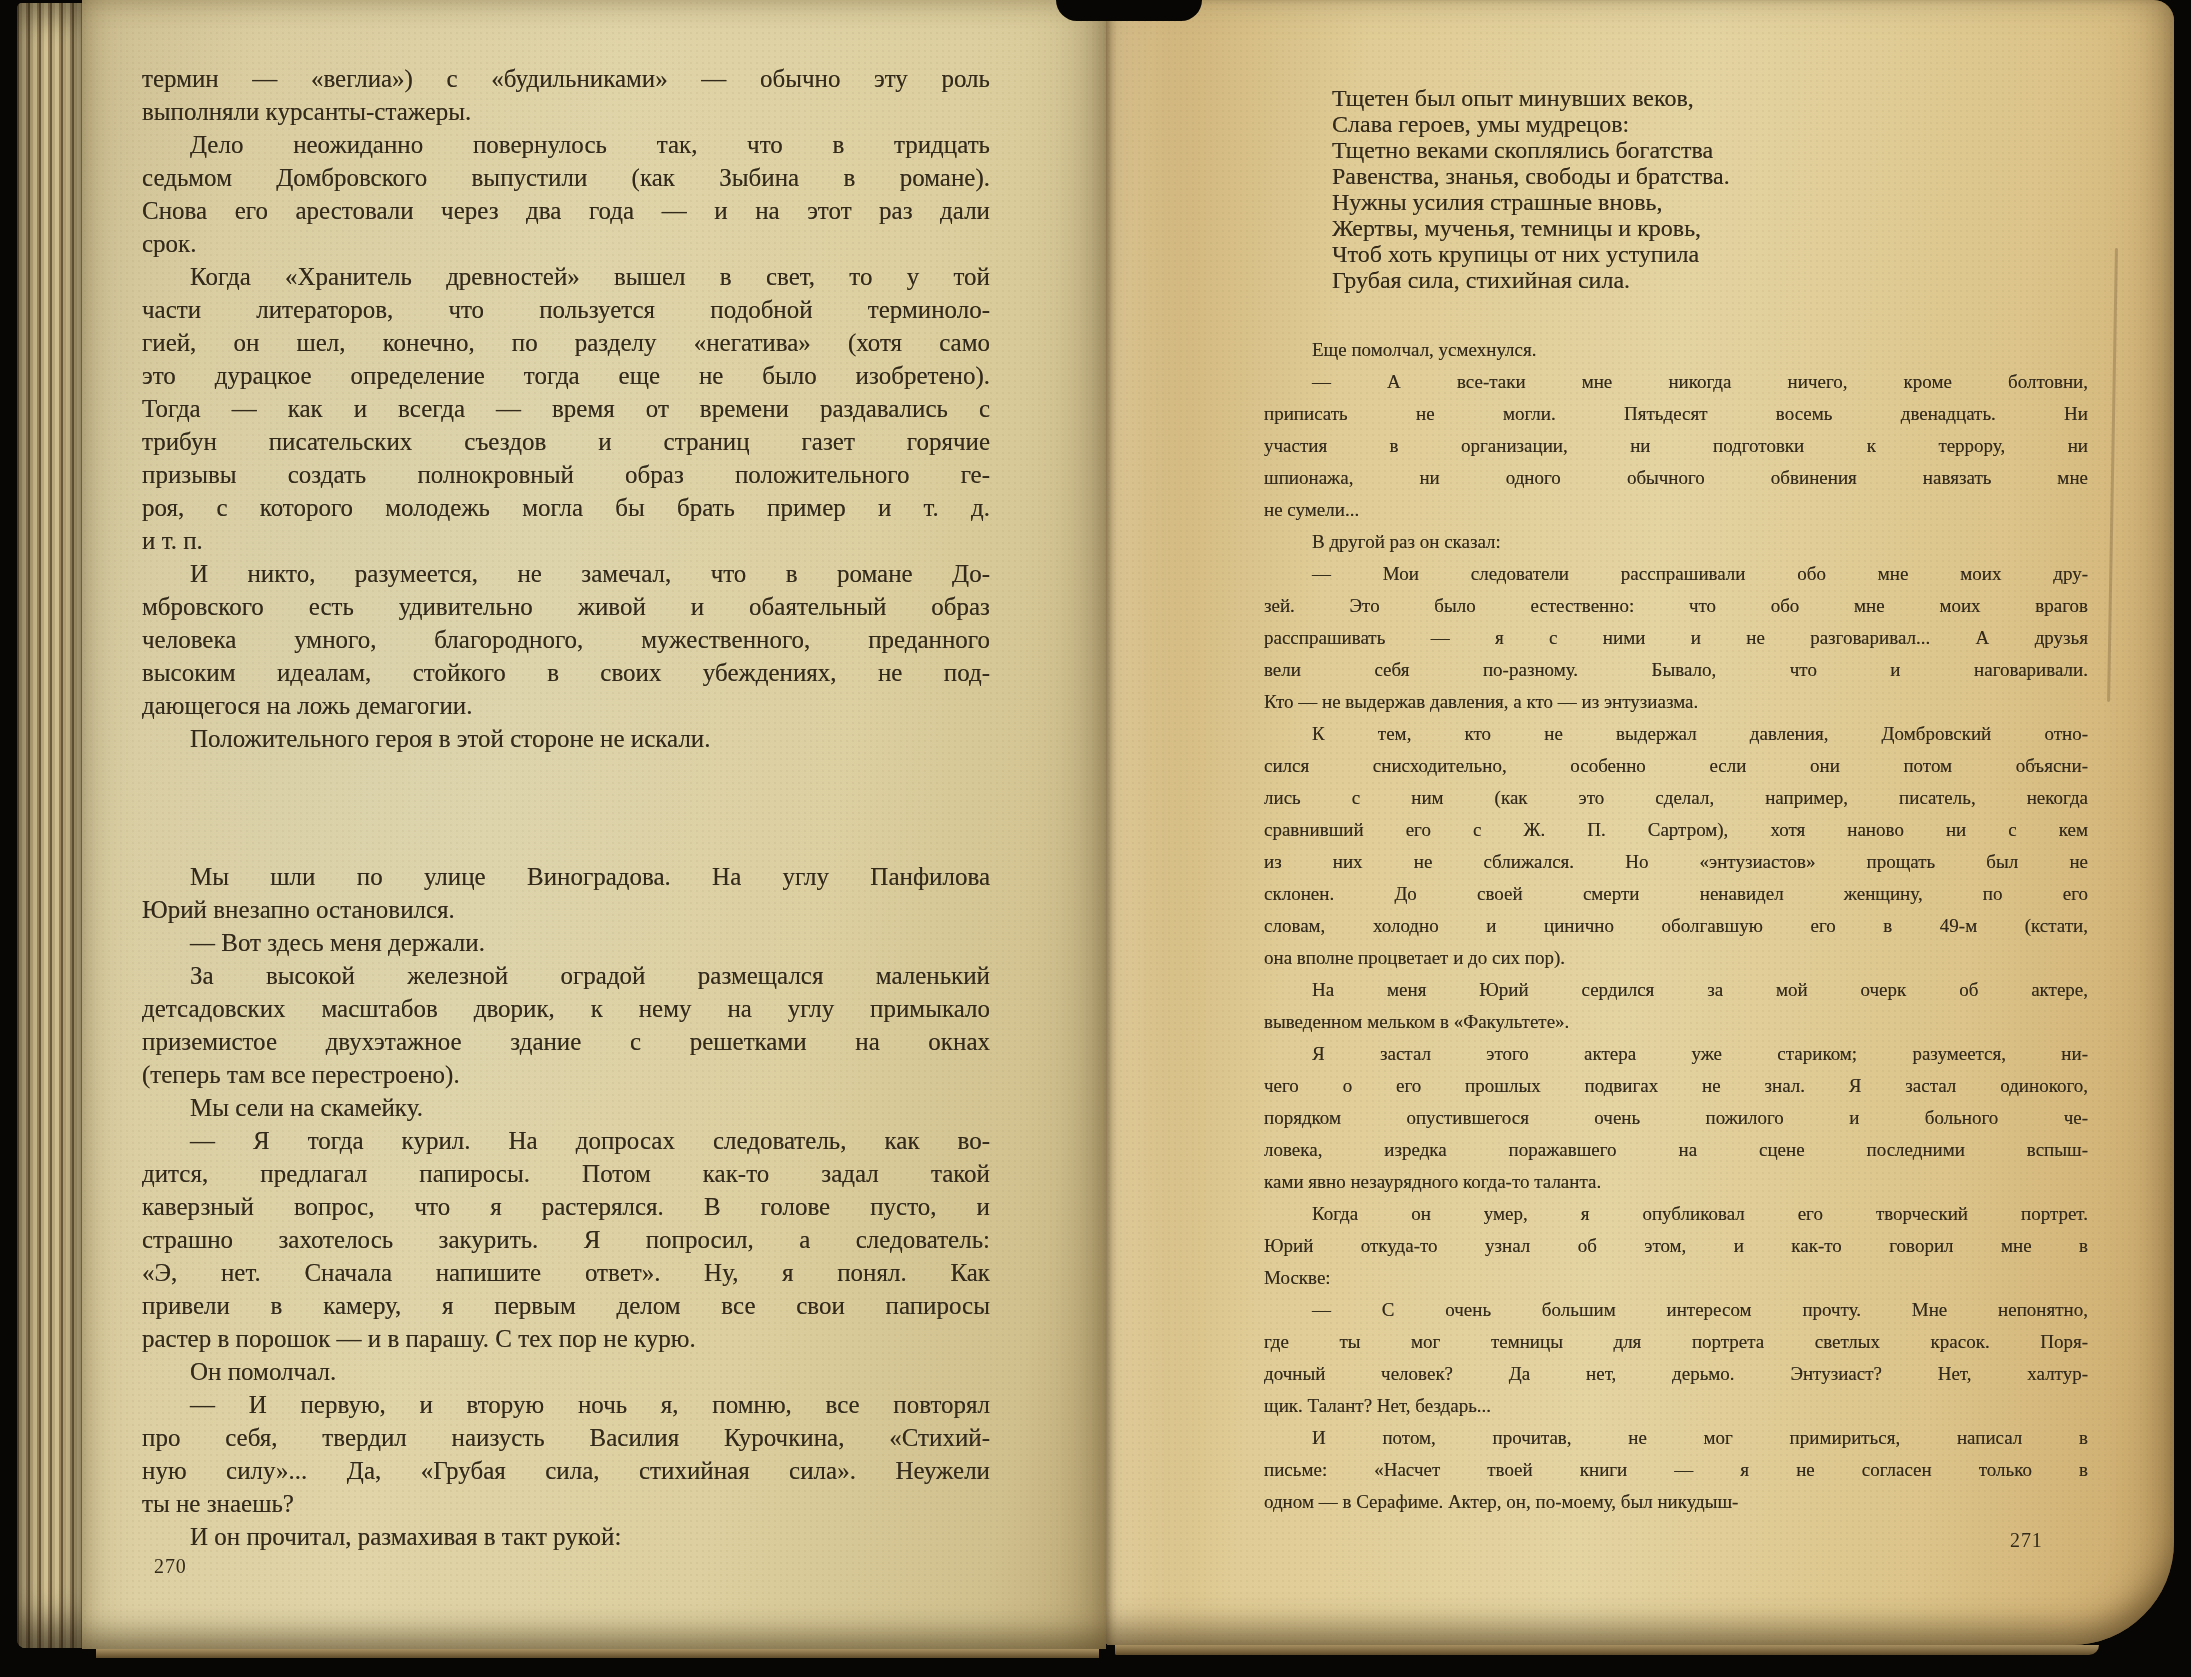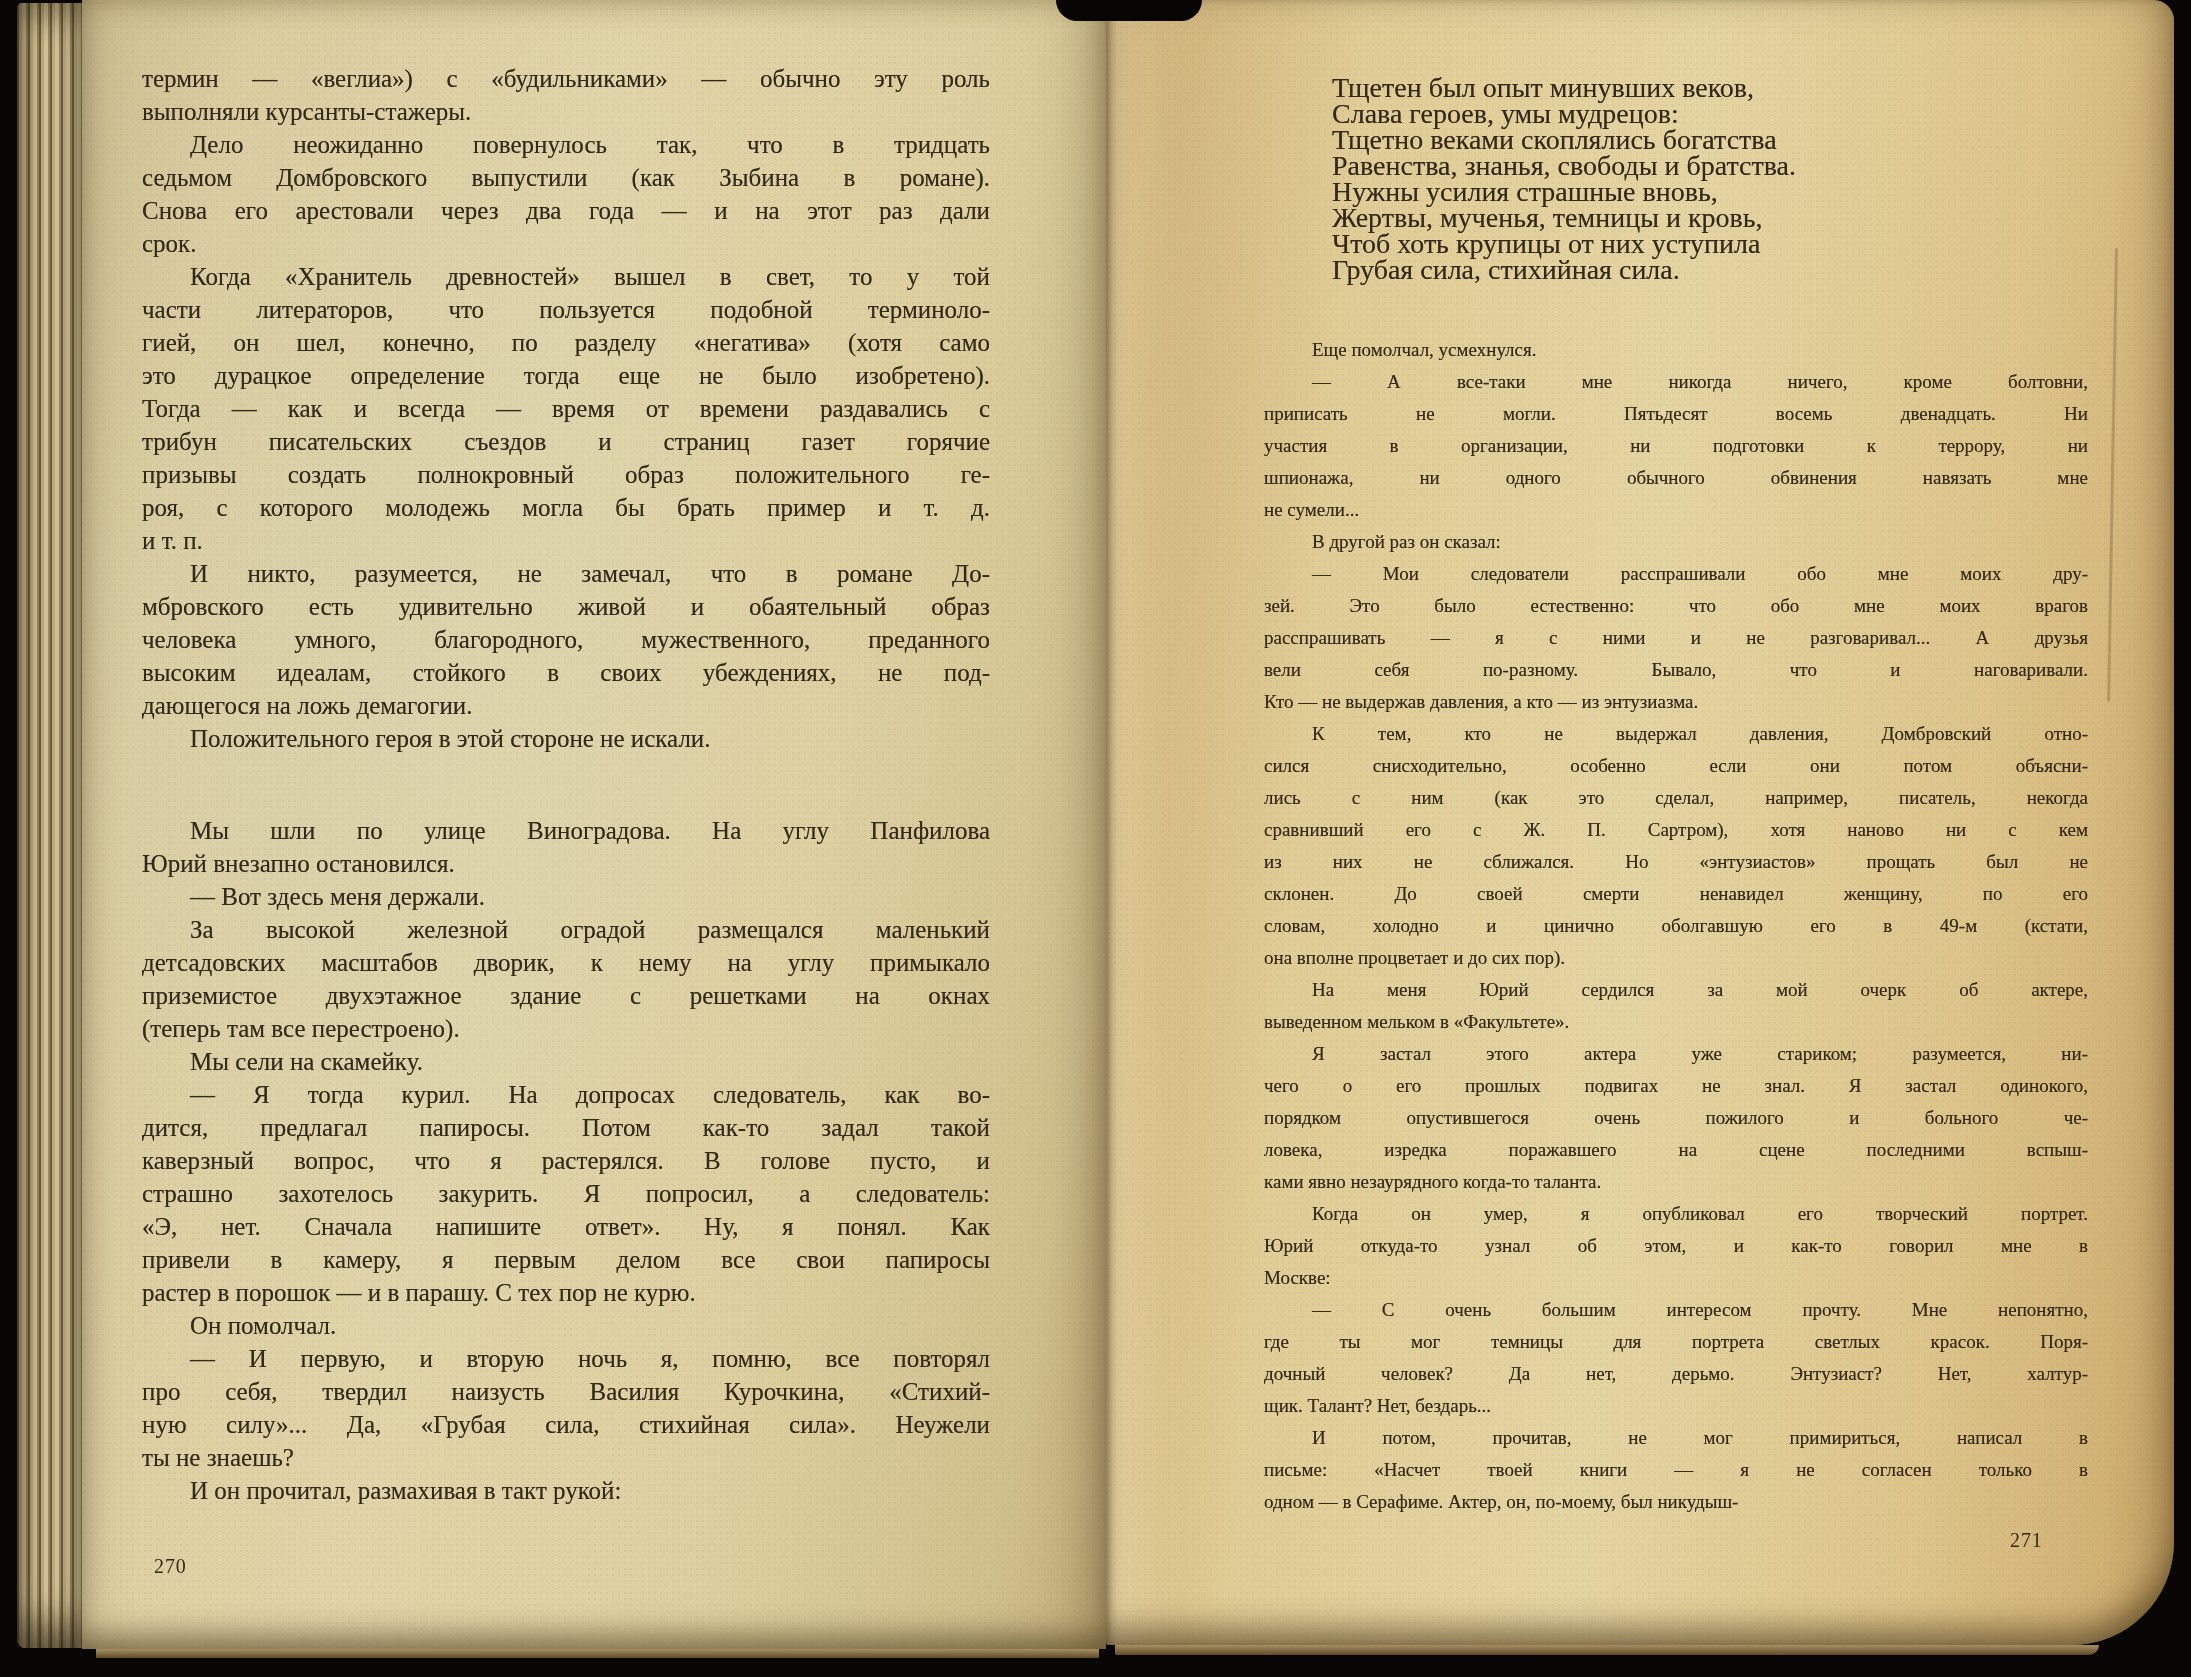--- a/index.html
+++ b/index.html
@@ -54,21 +54,21 @@
   .under-left{left:96px;top:1649px;width:1003px;height:8.6px;}
   .under-right{left:1115px;top:1645px;width:984px;height:10.3px;border-radius:0 0 34px 5.1px;}
   .crease{
     position:absolute;left:2111px;top:248px;width:2.6px;height:454px;
     background:rgba(92,70,38,.28);border-radius:1.7px;transform:rotate(1deg);
   }
   
   .textcol{position:absolute;color:#332a1b;text-shadow:0 0 0.4px rgba(51,42,27,.55);z-index:5;}
   .text-left{left:142px;top:62px;width:848px;font-size:25px;line-height:33px;}
   .text-right{left:1264px;top:334px;width:824px;font-size:19px;line-height:32px;}
-  .poem{left:1332px;top:75px;width:702px;font-size:28px;line-height:26px;}
+  .poem{left:1332px;top:85px;width:702px;font-size:24px;line-height:26px;}
   .tline{text-align:justify;text-align-last:justify;}
   .tline.last{text-align-last:left;}
   .tline.ind{padding-left:48px;}
   .pline{text-align:left;}
   .pagenum{position:absolute;font-size:20px;color:#332a1b;z-index:5;letter-spacing:0.9px;}
   .pagenum-left{left:154px;top:1555px;}
   .pagenum-right{left:2010px;top:1529px;}
 </style>
 </head>
 <body>
@@ -116,21 +116,21 @@
       <div class="para">
         <div class="tline ind">И никто, разумеется, не замечал, что в романе До-</div>
         <div class="tline">мбровского есть удивительно живой и обаятельный образ</div>
         <div class="tline">человека умного, благородного, мужественного, преданного</div>
         <div class="tline">высоким идеалам, стойкого в своих убеждениях, не под-</div>
         <div class="tline last">дающегося на ложь демагогии.</div>
       </div>
       <div class="para">
         <div class="tline last ind">Положительного героя в этой стороне не искали.</div>
       </div>
-      <div class="para" style="margin-top: 59px;">
+      <div class="para" style="margin-top: 105px;">
         <div class="tline ind">Мы шли по улице Виноградова. На углу Панфилова</div>
         <div class="tline last">Юрий внезапно остановился.</div>
       </div>
       <div class="para">
         <div class="tline last ind">— Вот здесь меня держали.</div>
       </div>
       <div class="para">
         <div class="tline ind">За высокой железной оградой размещался маленький</div>
         <div class="tline">детсадовских масштабов дворик, к нему на углу примыкало</div>
         <div class="tline">приземистое двухэтажное здание с решетками на окнах</div>

